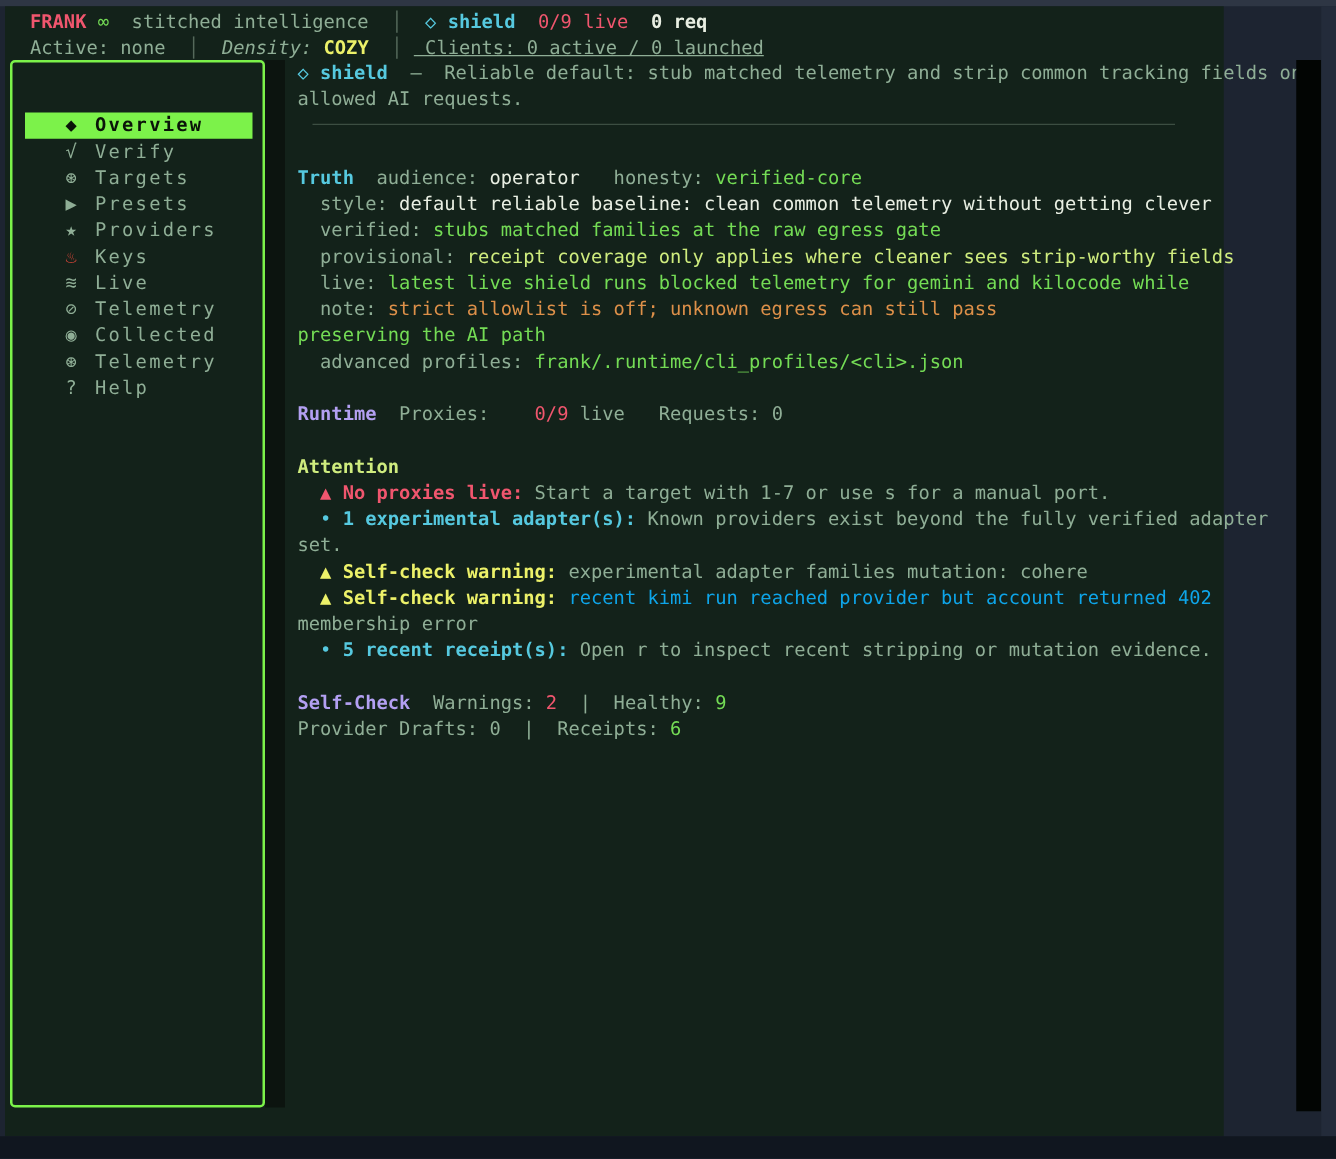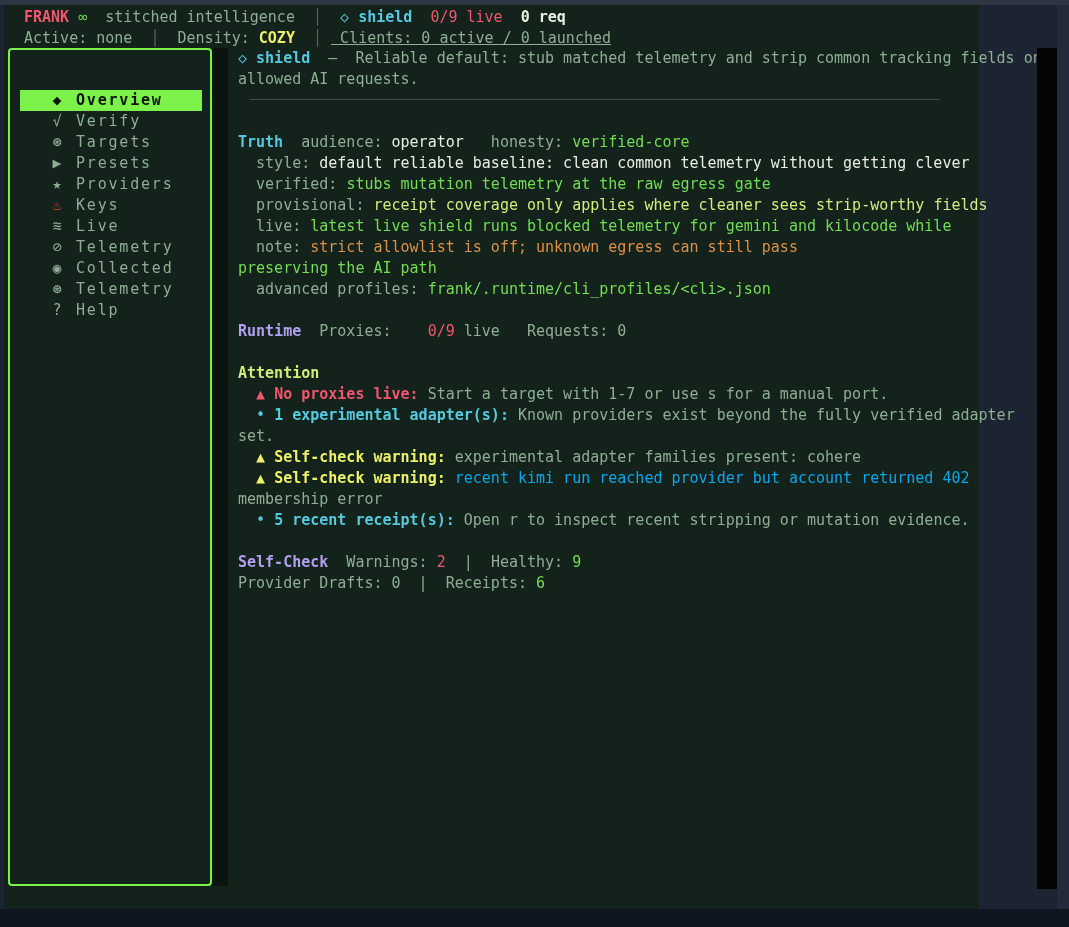--- a/index.html
+++ b/index.html
@@ -45,21 +45,21 @@
   }
 </style>
 </head>
 <body>
 
 <div id="root">
   <div class="top-frame"></div>
   <div class="terminal">
     <div class="header">
         <div class="line"><span style="color: rgb(240, 86, 110); font-weight: bold;">FRANK</span><span style="color: rgb(116, 220, 85);"> ∞</span><span style="color: rgb(143, 174, 150);">  stitched intelligence</span><span style="color: rgb(85, 105, 91);">  │ </span><span style="color: rgb(86, 201, 223);"> ◇ </span><span style="color: rgb(86, 201, 223); font-weight: bold;">shield</span><span style="color: rgb(240, 86, 110);">  0/9 live</span><span style="color: rgb(233, 239, 227); font-weight: bold;">  0 req</span></div>
-        <div class="line"><span style="color: rgb(143, 174, 150);">Active: none</span><span style="color: rgb(85, 105, 91);">  │  </span><span style="color: rgb(143, 174, 150);">Density: </span><span style="color: rgb(236, 241, 105); font-weight: bold;">COZY</span><span style="color: rgb(85, 105, 91);">  │ </span><span style="color: rgb(143, 174, 150); text-decoration: underline;"> Clients: 0 active / 0 launched</span></div>
+        <div class="line"><span style="color: rgb(143, 174, 150);">Active: none</span><span style="color: rgb(85, 105, 91);">  │  </span><span style="color: rgb(143, 174, 150); font-style: italic;">Density: </span><span style="color: rgb(236, 241, 105); font-weight: bold;">COZY</span><span style="color: rgb(85, 105, 91);">  │ </span><span style="color: rgb(143, 174, 150); text-decoration: underline;"> Clients: 0 active / 0 launched</span></div>
       </div>
     <div class="gap-col"></div>
     <div class="sidebar">
       <div class="nav">
           <div class="nav-item selected">
             <span class="icon">◆</span>
             <span class="label">Overview</span>
           </div>
           <div class="nav-item">
             <span class="icon">√</span>
@@ -103,34 +103,34 @@
           </div>
         </div>
     </div>
     <div class="main">
         <div class="line"><span style="color: rgb(86, 201, 223);">◇ </span><span style="color: rgb(86, 201, 223); font-weight: bold;">shield</span><span style="color: rgb(143, 174, 150);">  —  Reliable default: stub matched telemetry and strip common tracking fields on</span></div>
         <div class="line"><span style="color: rgb(143, 174, 150);">allowed AI requests.</span></div>
         <div class="line divider-row"><div class="divider"></div></div>
         <div class="line"></div>
         <div class="line"><span style="color: rgb(86, 201, 223); font-weight: bold;">Truth</span><span style="color: rgb(143, 174, 150);">  audience: </span><span style="color: rgb(233, 239, 227);">operator</span><span style="color: rgb(143, 174, 150);">   honesty: </span><span style="color: rgb(116, 220, 85);">verified-core</span></div>
         <div class="line"><span style="color: rgb(143, 174, 150);">  style: </span><span style="color: rgb(233, 239, 227);">default reliable baseline: clean common telemetry without getting clever</span></div>
-        <div class="line"><span style="color: rgb(143, 174, 150);">  verified: </span><span style="color: rgb(116, 220, 85);">stubs mutation telemetry at the raw egress gate</span></div>
+        <div class="line"><span style="color: rgb(143, 174, 150);">  verified: </span><span style="color: rgb(116, 220, 85);">stubs matched families at the raw egress gate</span></div>
         <div class="line"><span style="color: rgb(143, 174, 150);">  provisional: </span><span style="color: rgb(207, 236, 126);">receipt coverage only applies where cleaner sees strip-worthy fields</span></div>
         <div class="line"><span style="color: rgb(143, 174, 150);">  live: </span><span style="color: rgb(116, 220, 85); text-align: right;">latest live shield runs blocked telemetry for gemini and kilocode while</span></div>
         <div class="line"><span style="color: rgb(143, 174, 150);">  note: </span><span style="color: rgb(221, 144, 73);">strict allowlist is off; unknown egress can still pass</span></div>
         <div class="line"><span style="color: rgb(116, 220, 85);">preserving the AI path</span></div>
         <div class="line"><span style="color: rgb(143, 174, 150);">  advanced profiles: </span><span style="color: rgb(116, 220, 85);">frank/.runtime/cli_profiles/&lt;cli&gt;.json</span></div>
         <div class="line"></div>
         <div class="line"><span style="color: rgb(179, 160, 242); font-weight: bold;">Runtime</span><span style="color: rgb(143, 174, 150);">  Proxies:    </span><span style="color: rgb(240, 86, 110);">0/9</span><span style="color: rgb(143, 174, 150);"> live   </span><span style="color: rgb(143, 174, 150);">Requests: 0</span></div>
         <div class="line"></div>
         <div class="line"><span style="color: rgb(207, 236, 126); font-weight: bold;">Attention</span></div>
         <div class="line"><span style="color: rgb(240, 86, 110);">  ▲ </span><span style="color: rgb(240, 86, 110); font-weight: bold;">No proxies live:</span><span style="color: rgb(143, 174, 150);"> Start a target with 1-7 or use s for a manual port.</span></div>
         <div class="line"><span style="color: rgb(86, 201, 223);">  • </span><span style="color: rgb(86, 201, 223); font-weight: bold;">1 experimental adapter(s):</span><span style="color: rgb(143, 174, 150);"> Known providers exist beyond the fully verified adapter</span></div>
         <div class="line"><span style="color: rgb(143, 174, 150);">set.</span></div>
-        <div class="line"><span style="color: rgb(236, 241, 105);">  ▲ </span><span style="color: rgb(236, 241, 105); font-weight: bold;">Self-check warning:</span><span style="color: rgb(143, 174, 150);"> experimental adapter families present: cohere</span></div>
+        <div class="line"><span style="color: rgb(236, 241, 105);">  ▲ </span><span style="color: rgb(236, 241, 105); font-weight: bold;">Self-check warning:</span><span style="color: rgb(143, 174, 150);"> experimental adapter families mutation: cohere</span></div>
         <div class="line"><span style="color: rgb(236, 241, 105);">  ▲ </span><span style="color: rgb(236, 241, 105); font-weight: bold;">Self-check warning:</span><span style="color: #0ea5e9;"> recent kimi run reached provider but account returned 402</span></div>
         <div class="line"><span style="color: rgb(143, 174, 150);">membership error</span></div>
         <div class="line"><span style="color: rgb(86, 201, 223);">  • </span><span style="color: rgb(86, 201, 223); font-weight: bold;">5 recent receipt(s):</span><span style="color: rgb(143, 174, 150);"> Open r to inspect recent stripping or mutation evidence.</span></div>
         <div class="line"></div>
         <div class="line"><span style="color: rgb(179, 160, 242); font-weight: bold;">Self-Check</span><span style="color: rgb(143, 174, 150);">  Warnings: </span><span style="color: rgb(240, 86, 110);">2</span><span style="color: rgb(143, 174, 150);">  |  </span><span style="color: rgb(143, 174, 150);">Healthy: </span><span style="color: rgb(116, 220, 85);">9</span></div>
         <div class="line"><span style="color: rgb(143, 174, 150); margin-top: 16px;">Provider Drafts: 0</span><span style="color: rgb(143, 174, 150);">  |  </span><span style="color: rgb(143, 174, 150);">Receipts: </span><span style="color: rgb(116, 220, 85);">6</span></div>
       </div>
     <div class="scrollbar"></div>
     <div class="statusbar">
       <span>← hermes glm-5 cap /api/paas/v4/chat/completions</span>

